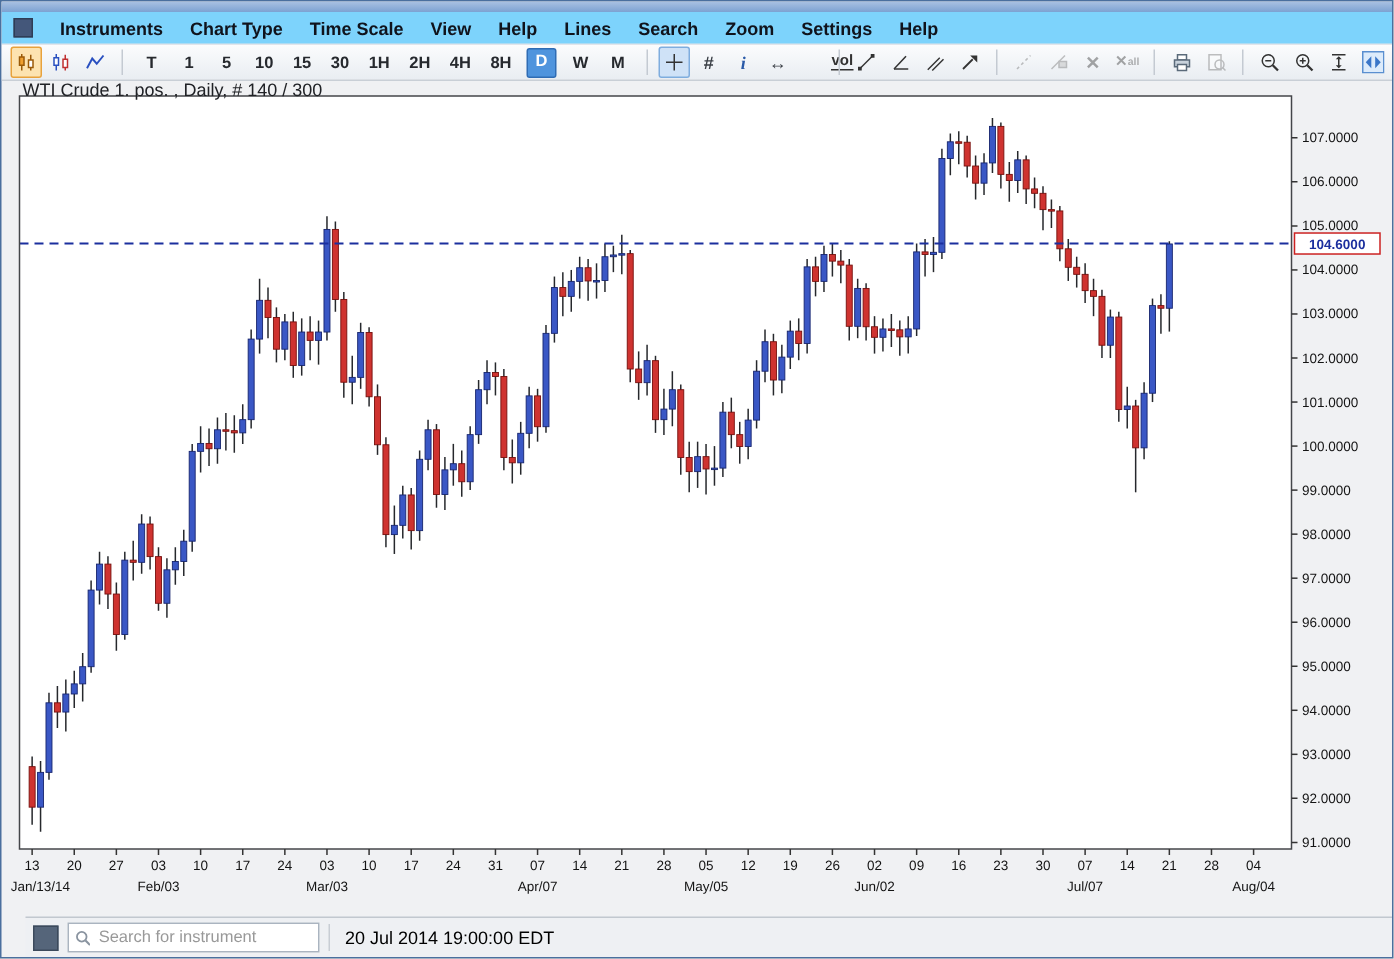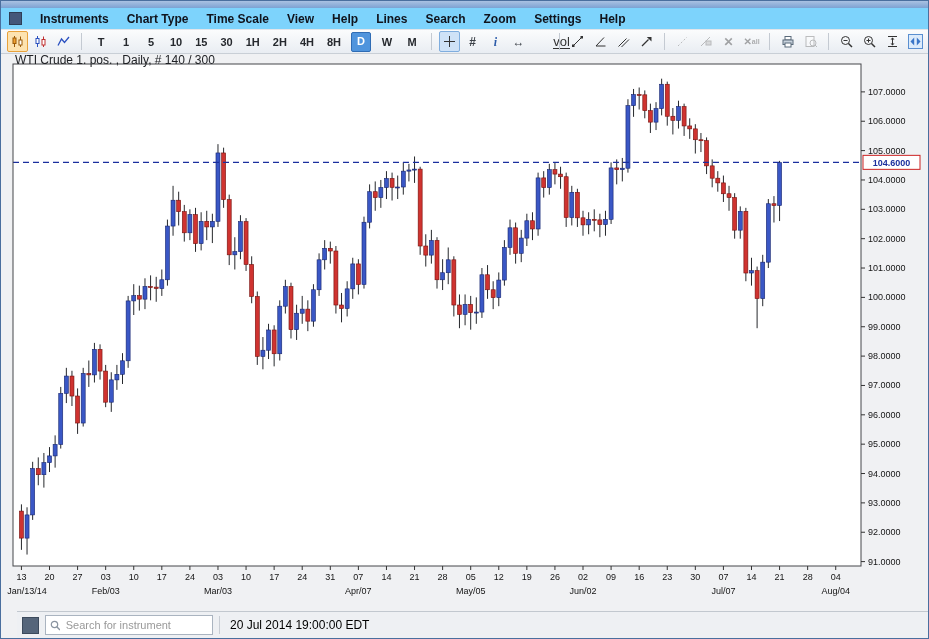--- a/index.html
+++ b/index.html
@@ -13,21 +13,21 @@
   .menu-item{font-size:12px;font-weight:bold;color:#10131c;cursor:default;white-space:nowrap;}
   .toolbar{position:absolute;top:29px;left:0;width:100%;height:24px;
     background:linear-gradient(#fbfcfd,#e9edf2);border-bottom:1px solid #c9cfd6;
     display:flex;align-items:center;padding:0 6px;gap:2px;box-sizing:border-box;}
   .tbtn{width:19px;height:19px;display:flex;align-items:center;justify-content:center;
     border:1px solid transparent;border-radius:2px;flex:0 0 auto;font-size:11px;color:#333;}
   .tbtn.sel-orange{background:#fde3b0;border-color:#e8a23c;}
   .tbtn.sel-blue{background:#cfe2f7;border-color:#7fadde;}
   .glyph{font-size:12px;font-weight:bold;color:#3a3f46;line-height:1;}
   .glyph.blue{color:#2a5aa8;font-style:italic;font-family:"Liberation Serif",serif;}
-  .vol-txt{font-size:13px;font-weight:normal;color:#333;border-bottom:1px solid #333;line-height:1;margin-left:40px;}
+  .vol-txt{font-size:10px;font-weight:bold;color:#333;border-bottom:1px solid #333;line-height:1;margin-left:40px;}
   .gray{opacity:.45;filter:grayscale(1);}
   .tf-group{display:flex;align-items:center;gap:7px;margin:0 3px;}
   .tf-btn{min-width:12px;padding:0 3px;height:18px;line-height:18px;text-align:center;
     font-size:11px;font-weight:bold;color:#26292e;border-radius:2px;}
   .tf-btn.selected{background:#4f94dd;color:#fff;border:1px solid #2f6cb4;line-height:16px;}
   .sep{width:1px;height:17px;background:#c4cad2;margin:0 5px;flex:0 0 auto;}
   .dock{margin-left:auto;}
   .chart-label{position:absolute;top:52px;left:14px;font-size:12px;color:#202226;z-index:3;}
   #chart-svg{position:absolute;top:55px;left:0;}
   .statusbar{position:absolute;left:16px;bottom:0;width:100%;height:27px;background:#eef0f3;

